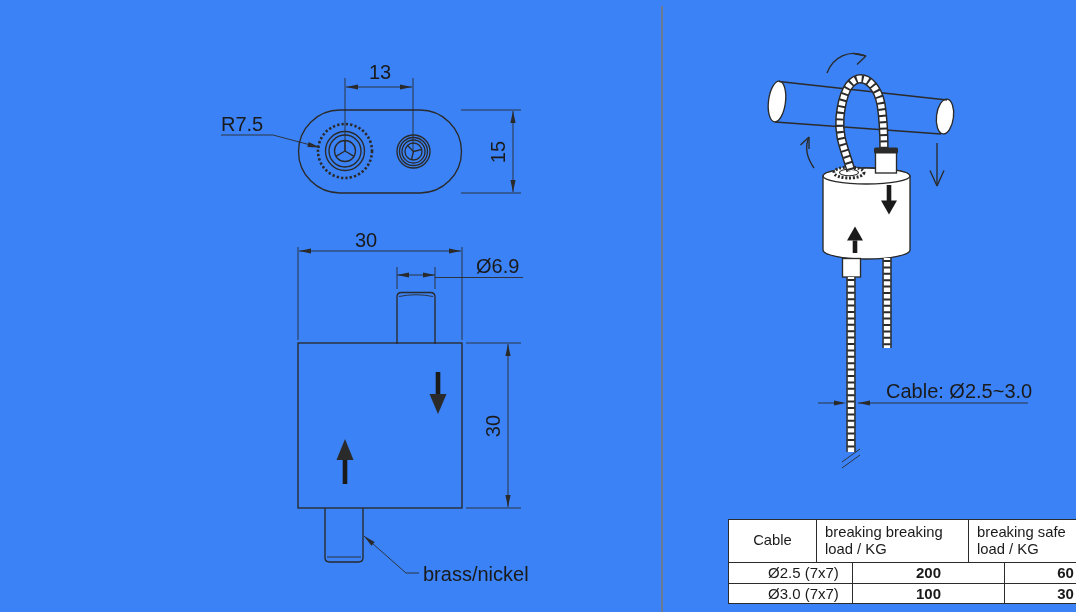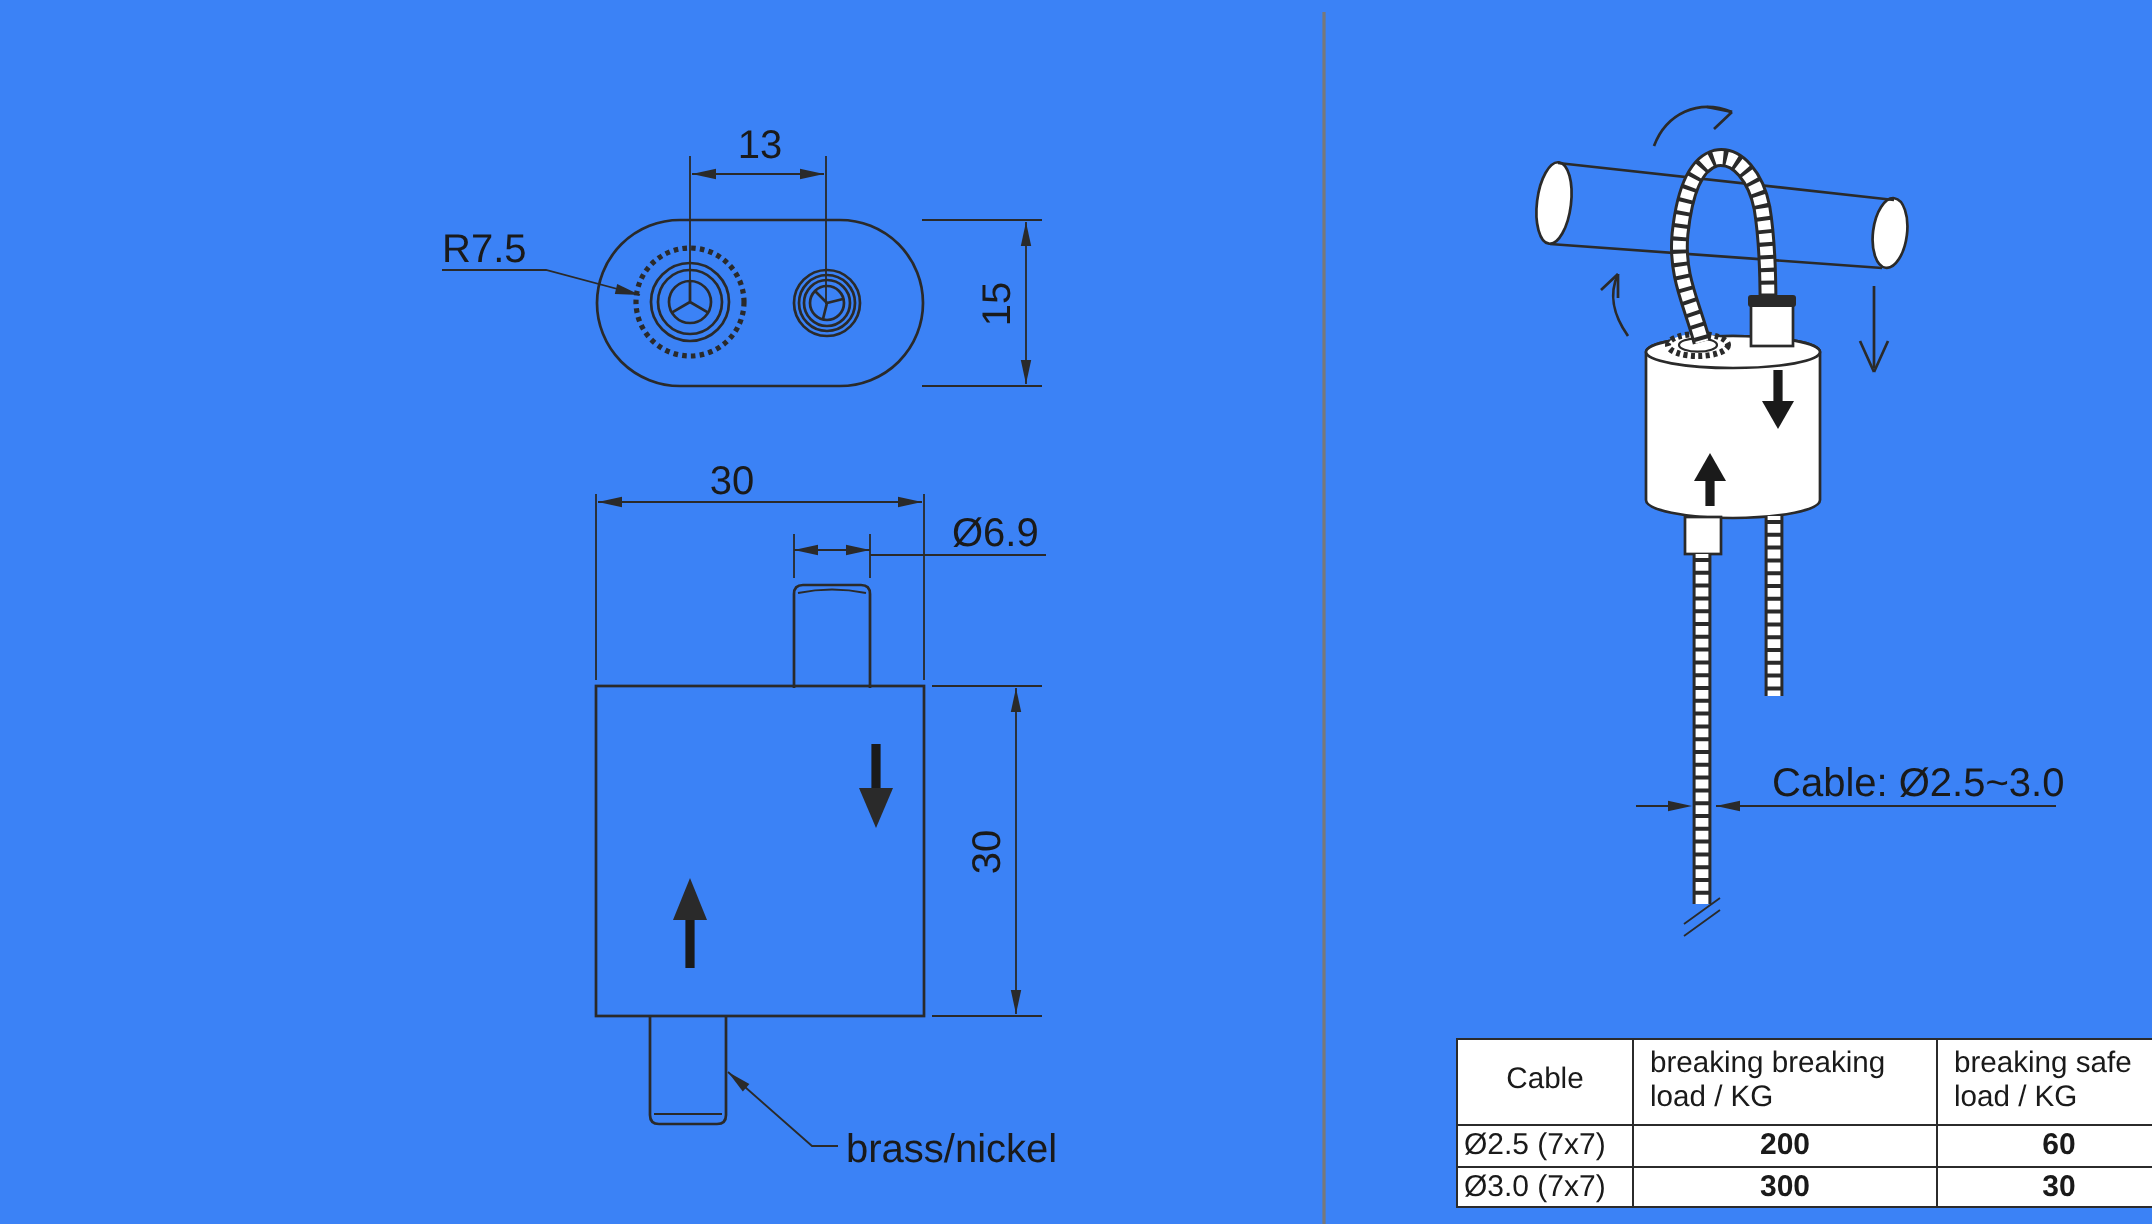--- a/index.html
+++ b/index.html
@@ -28,21 +28,21 @@
   .t-row.r1{height:19.5px;border-bottom:1.4px solid #2b2b2b;}
   .t-row.r2{height:19.5px;}
   .t-cell{box-sizing:border-box;display:flex;align-items:center;overflow:hidden;}
   .t-cell.c1{width:88px;border-right:1.4px solid #2b2b2b;}
   .t-cell.c2{width:152px;border-right:1.4px solid #2b2b2b;}
   .t-cell.c3{width:121px;}
   .t-row.header .t-cell{font-size:14.8px;line-height:17.5px;}
   .t-row.header .c1{justify-content:center;}
   .t-row.header .c2,.t-row.header .c3{padding-left:8px;}
   .t-row.r1 .t-cell,.t-row.r2 .t-cell{line-height:19px;}
-  .t-row.r1 .c1,.t-row.r2 .c1{padding-left:3px;}
+  .t-row.r1 .c1,.t-row.r2 .c1{padding-left:3px;margin-left:36px;}
   .t-row.r1 .c2,.t-row.r2 .c2,.t-row.r1 .c3,.t-row.r2 .c3{justify-content:center;font-weight:bold;}
 </style>
 </head>
 <body>
 
 <div class="canvas">
 
 <svg width="1076" height="612" viewBox="0 0 1076 612">
 
   <g>
@@ -229,18 +229,18 @@
     <div class="t-cell c2">breaking breaking load / KG</div>
     <div class="t-cell c3">breaking safe load / KG</div>
   </div>
   <div class="t-row r1">
     <div class="t-cell c1">Ø2.5 (7x7)</div>
     <div class="t-cell c2">200</div>
     <div class="t-cell c3">60</div>
   </div>
   <div class="t-row r2">
     <div class="t-cell c1">Ø3.0 (7x7)</div>
-    <div class="t-cell c2">300</div>
+    <div class="t-cell c2">100</div>
     <div class="t-cell c3">30</div>
   </div>
 </div>
 
 </div>
 
 </body></html>

